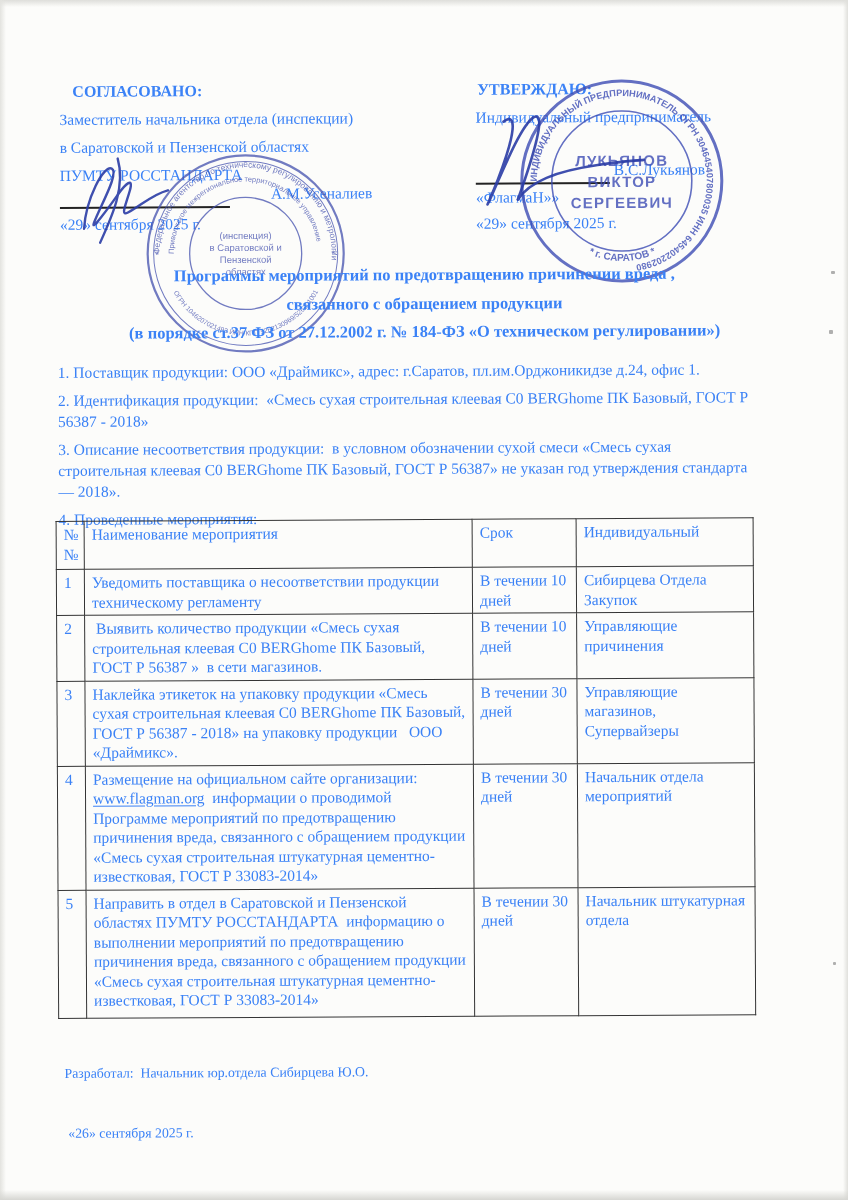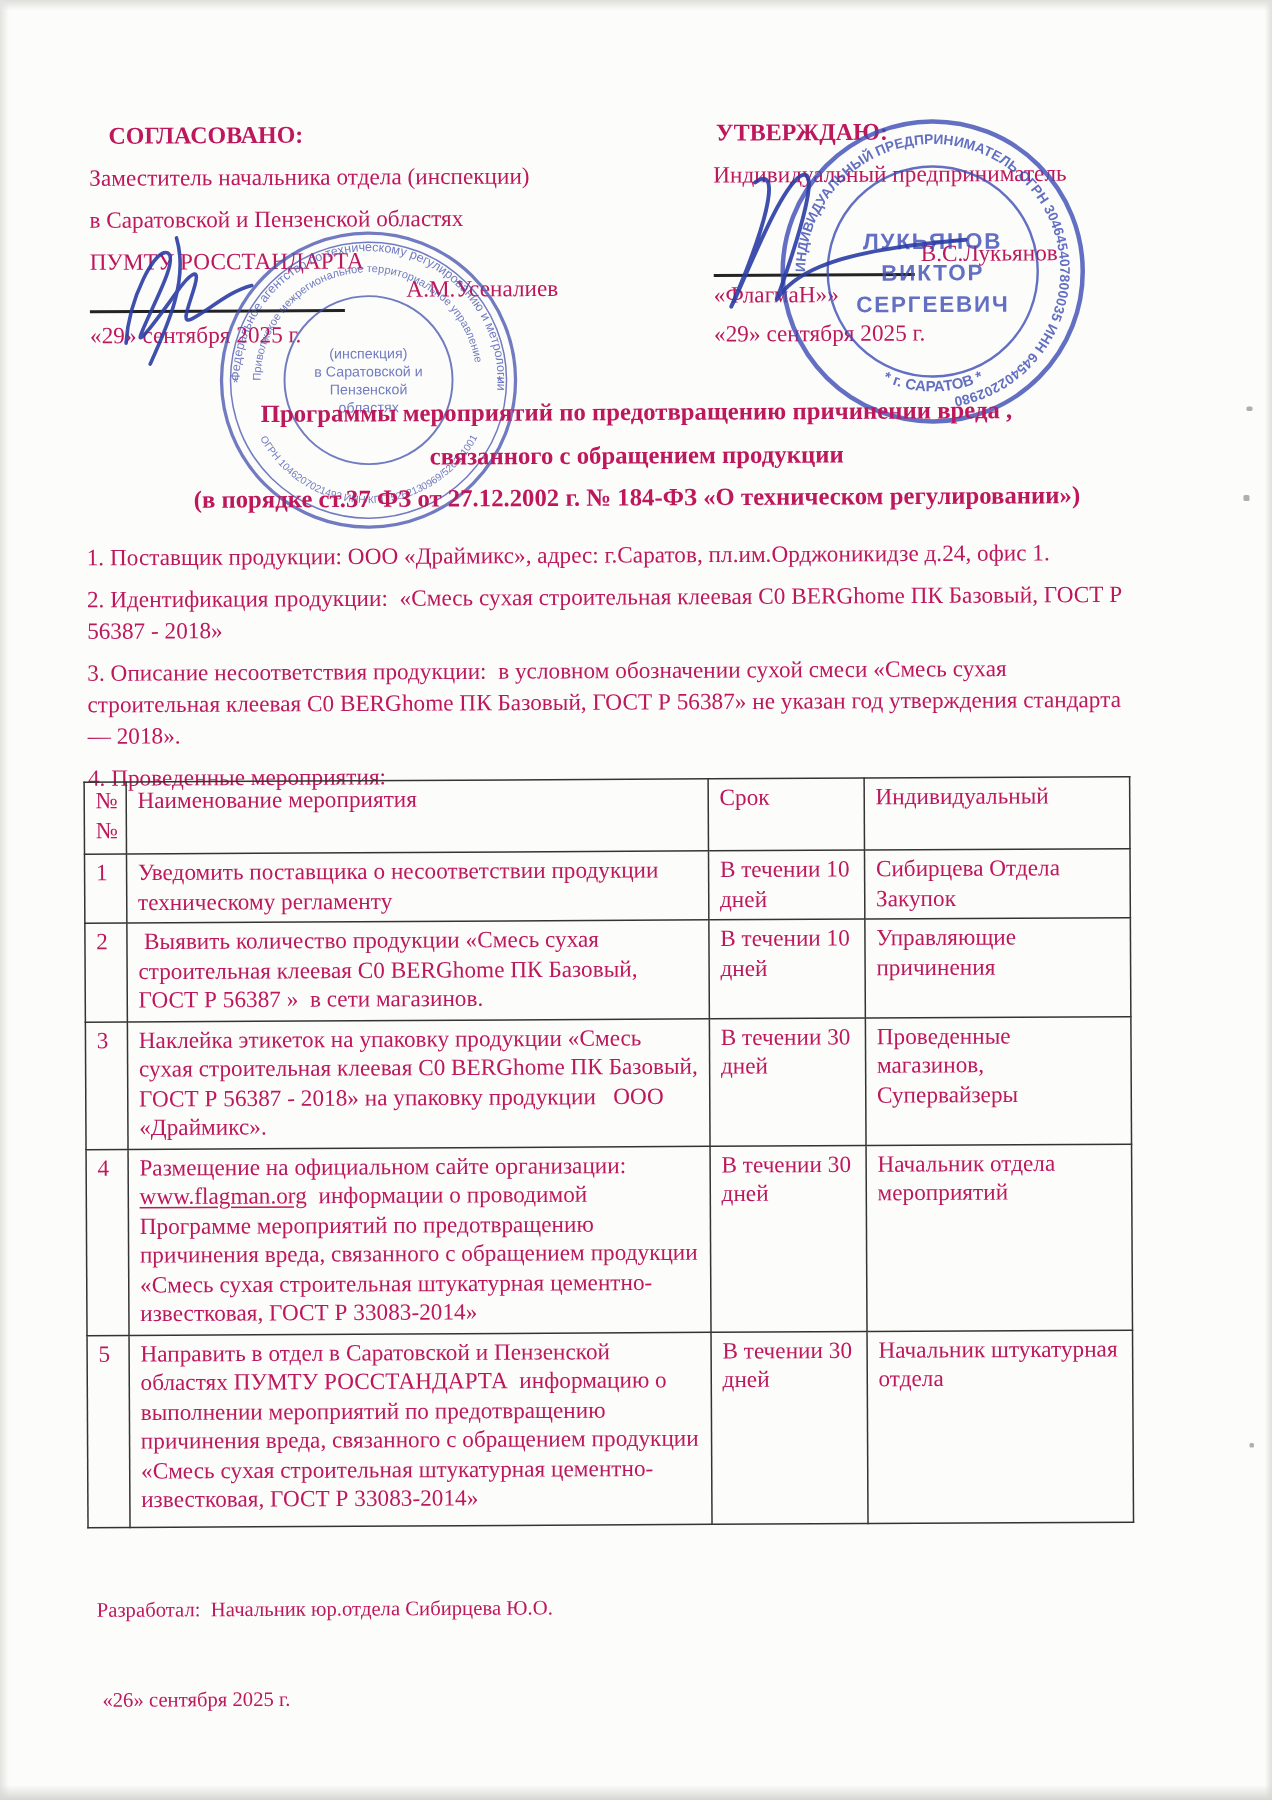--- a/index.html
+++ b/index.html
@@ -1,17 +1,17 @@
 <!DOCTYPE html>
 <html><head>
 <meta charset="utf-8">
 <style>
   html,body{margin:0;padding:0;}
   body{width:848px;height:1200px;position:relative;overflow:hidden;background:#f4f4f1;}
-  .page{position:absolute;inset:0;background:#fcfcfa;font-family:"Liberation Serif","DejaVu Serif",serif;color:#be185d;}
+  .page{position:absolute;inset:0;background:#fcfcfa;font-family:"Liberation Serif","DejaVu Serif",serif;color:#3b82f6;}
   .tilt{position:absolute;inset:0;transform:rotate(-0.3deg);transform-origin:50% 50%;}
   .abs{position:absolute;}
   
   .appr{font-size:15.5px;line-height:28px;}
   .appr .ttl{font-weight:bold;font-size:16px;}
   .sigline{position:absolute;height:1.6px;background:#232323;}
   
   .doctitle{text-align:center;font-weight:bold;font-size:16.5px;line-height:28.5px;}
   
   .paras p{margin:0 0 7px 0;font-size:15.5px;line-height:21px;white-space:pre-wrap;}
@@ -155,21 +155,21 @@
         <tr class="h2">
           <td>2</td>
           <td class="name"> Выявить количество продукции «Смесь сухая строительная клеевая С0 BERGhome ПК Базовый, ГОСТ Р 56387 »  в сети магазинов.</td>
           <td class="term">В течении 10 дней</td>
           <td class="resp">Управляющие причинения</td>
         </tr>
         <tr class="h3">
           <td>3</td>
           <td class="name">Наклейка этикеток на упаковку продукции «Смесь сухая строительная клеевая С0 BERGhome ПК Базовый, ГОСТ Р 56387 - 2018» на упаковку продукции   ООО «Драймикс».</td>
           <td class="term">В течении 30 дней</td>
-          <td class="resp">Проведенные магазинов, Супервайзеры</td>
+          <td class="resp">Управляющие магазинов, Супервайзеры</td>
         </tr>
         <tr class="h4">
           <td>4</td>
           <td class="name"><span>Размещение на официальном сайте организации: </span><span class="link">www.flagman.org</span><span>  информации о проводимой Программе мероприятий по предотвращению причинения вреда, связанного с обращением продукции   «Смесь сухая строительная штукатурная цементно-известковая, ГОСТ Р 33083-2014»</span></td>
           <td class="term">В течении 30 дней</td>
           <td class="resp">Начальник отдела мероприятий</td>
         </tr>
         <tr class="h5">
           <td>5</td>
           <td class="name">Направить в отдел в Саратовской и Пензенской областях ПУМТУ РОССТАНДАРТА  информацию о выполнении мероприятий по предотвращению причинения вреда, связанного с обращением продукции   «Смесь сухая строительная штукатурная цементно-известковая, ГОСТ Р 33083-2014»</td>

